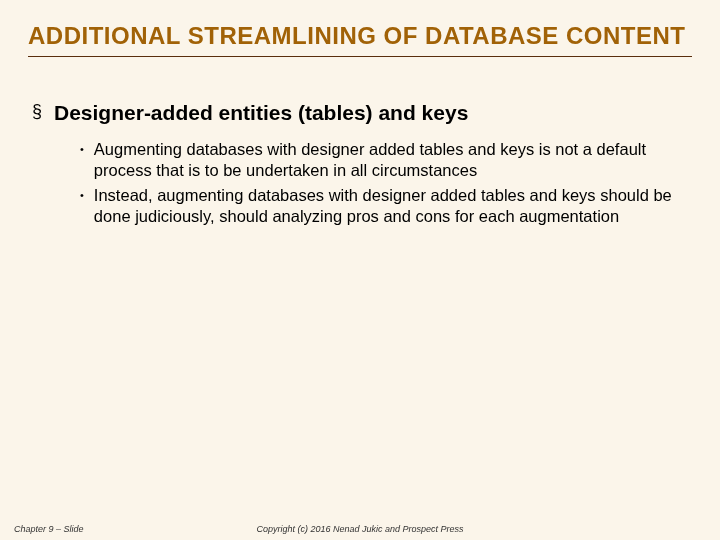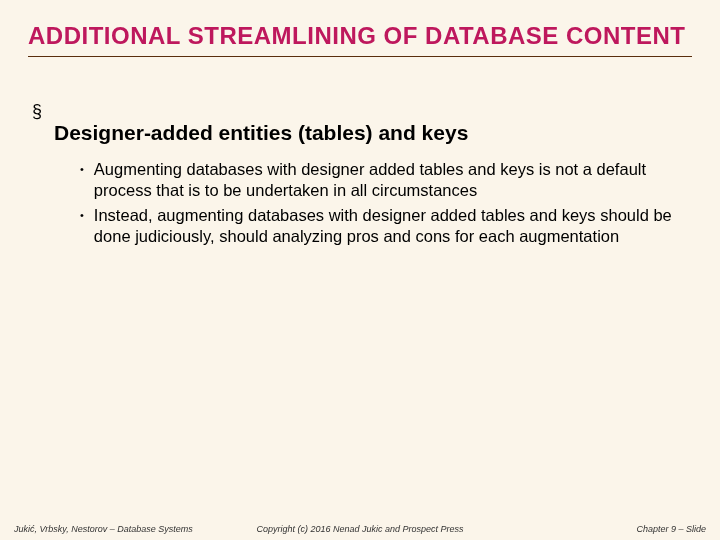--- a/index.html
+++ b/index.html
@@ -11,21 +11,21 @@
     position:relative;
     box-sizing:border-box;
   }
   .title-wrap{
     padding:22px 28px 6px 28px;
   }
   .title{
     font-size:24px;
     font-weight:bold;
     letter-spacing:0.5px;
-    color:#be185d;
+    color:#a16207;
     margin:0 0 6px 0;
   }
   .rule{
     border:none;
     border-top:1px solid #5a2e0d;
     margin:0;
   }
   .content{
     padding:38px 32px 0 32px;
   }
@@ -36,21 +36,20 @@
   }
   .section-bullet{
     font-size:18px;
     line-height:1.2;
     margin-right:12px;
     color:#000;
   }
   .section-heading{
     font-size:21px;
     font-weight:bold;
-    margin-top:20px;
   }
   .bullets{
     margin:4px 0 0 48px;
     padding:0;
   }
   .bullet-row{
     display:flex;
     align-items:flex-start;
     font-size:16.5px;
     line-height:1.28;
@@ -98,16 +97,15 @@
       <div>Augmenting databases with designer added tables and keys is not a default process that is to be undertaken in all circumstances</div>
     </div>
     <div class="bullet-row">
       <div class="mini-bullet">•</div>
       <div>Instead, augmenting databases with designer added tables and keys should be done judiciously, should analyzing pros and cons for each augmentation</div>
     </div>
   </div>
 </div>
 
 <div class="footer">
-  <span class="left">Jukić, Vrbsky, Nestorov – Database Systems</span>
   <span class="center">Copyright (c) 2016 Nenad Jukic and Prospect Press</span>
   <span class="right">Chapter 9 – Slide</span>
 </div>
 
 </body></html>

